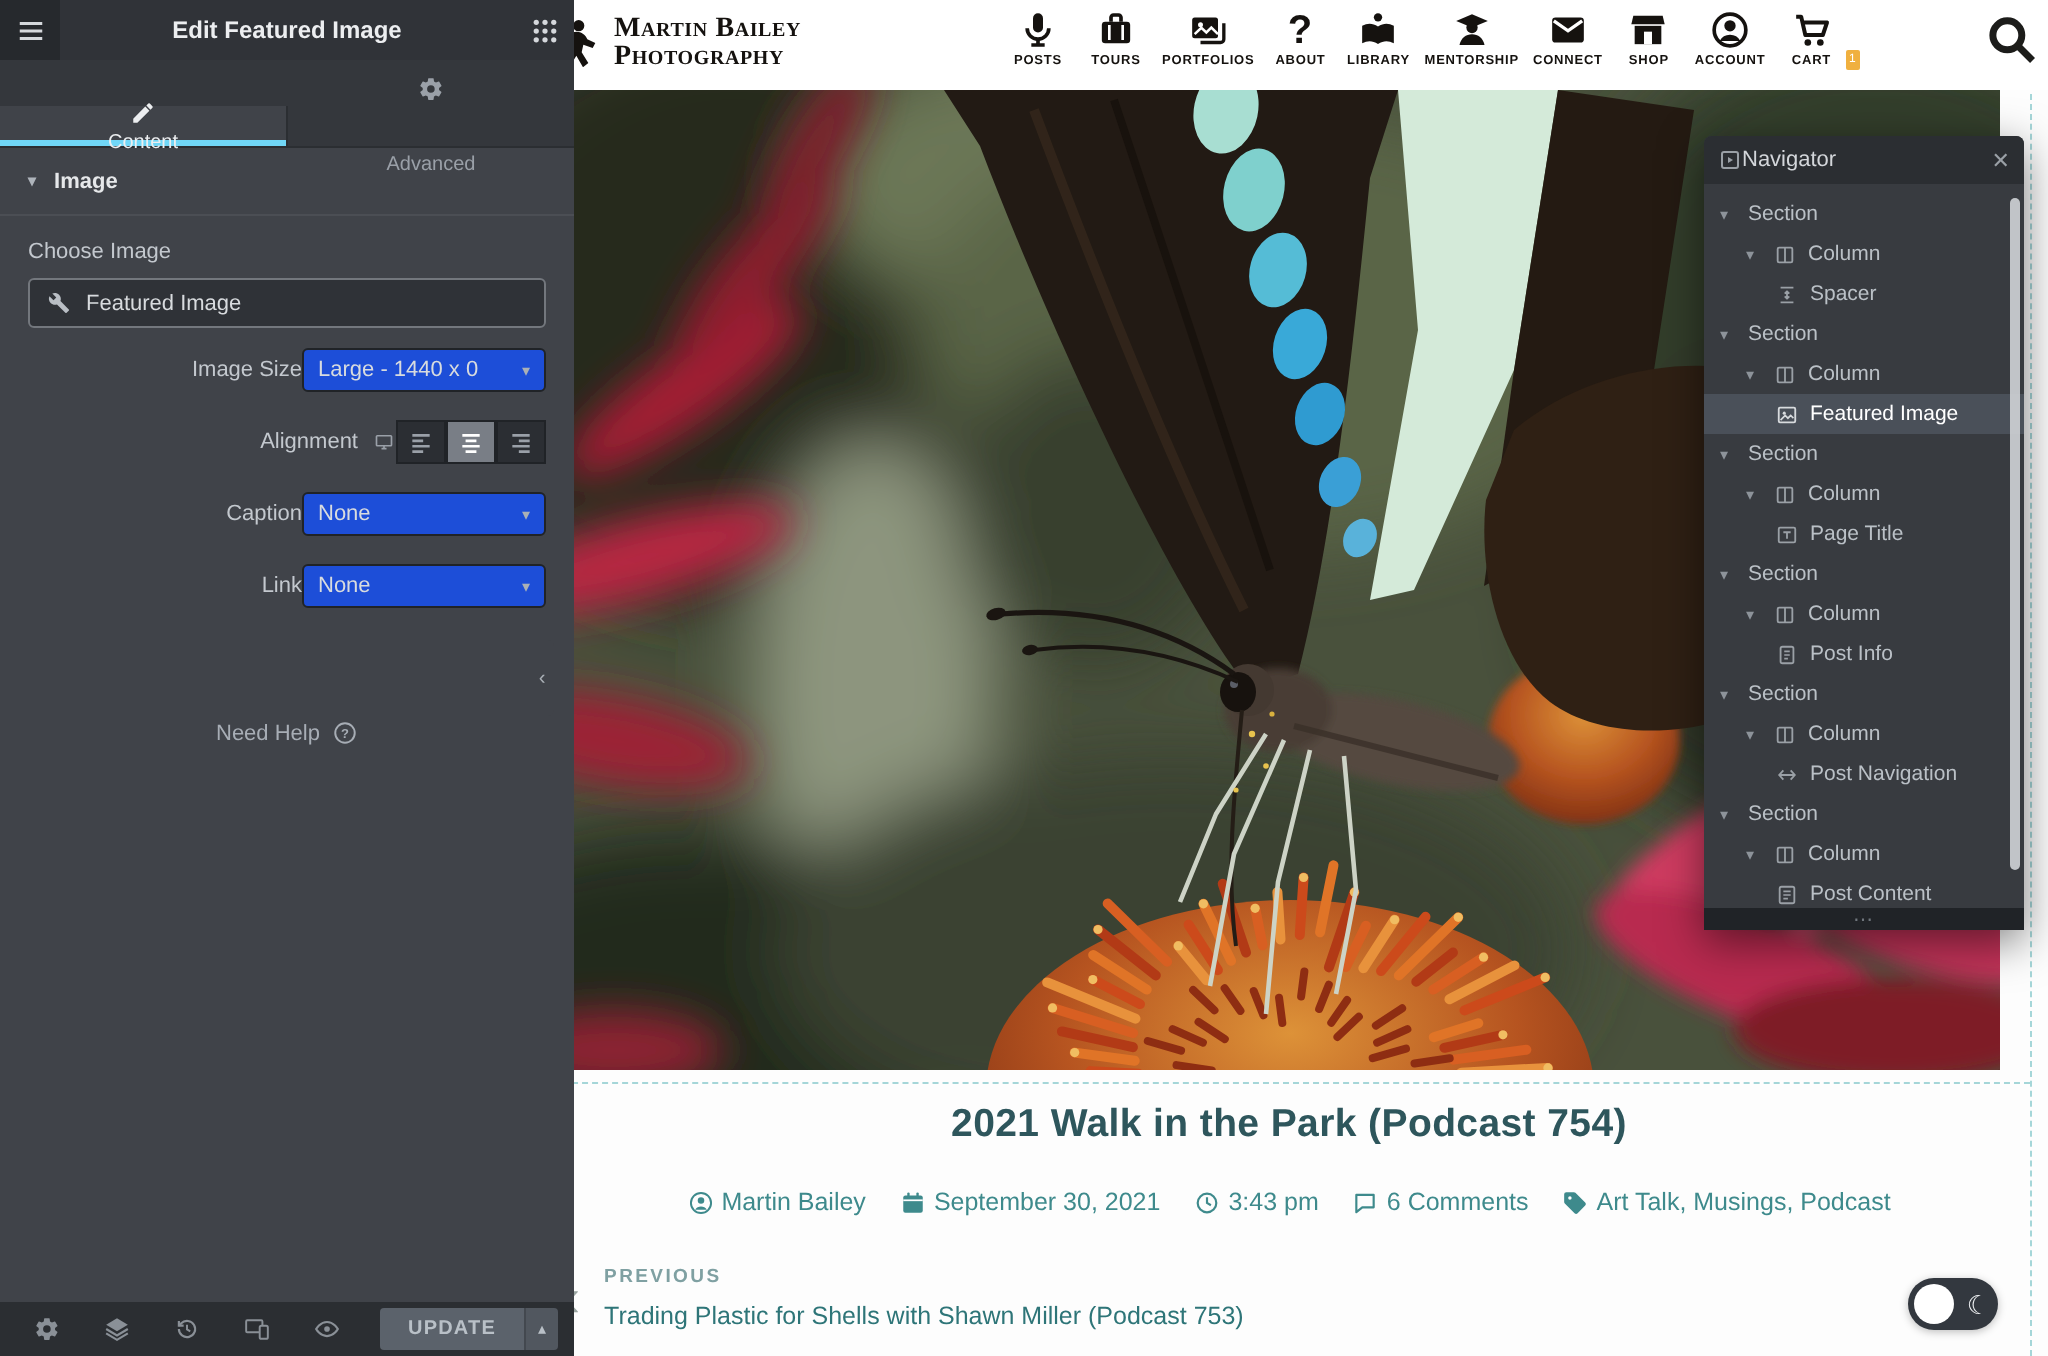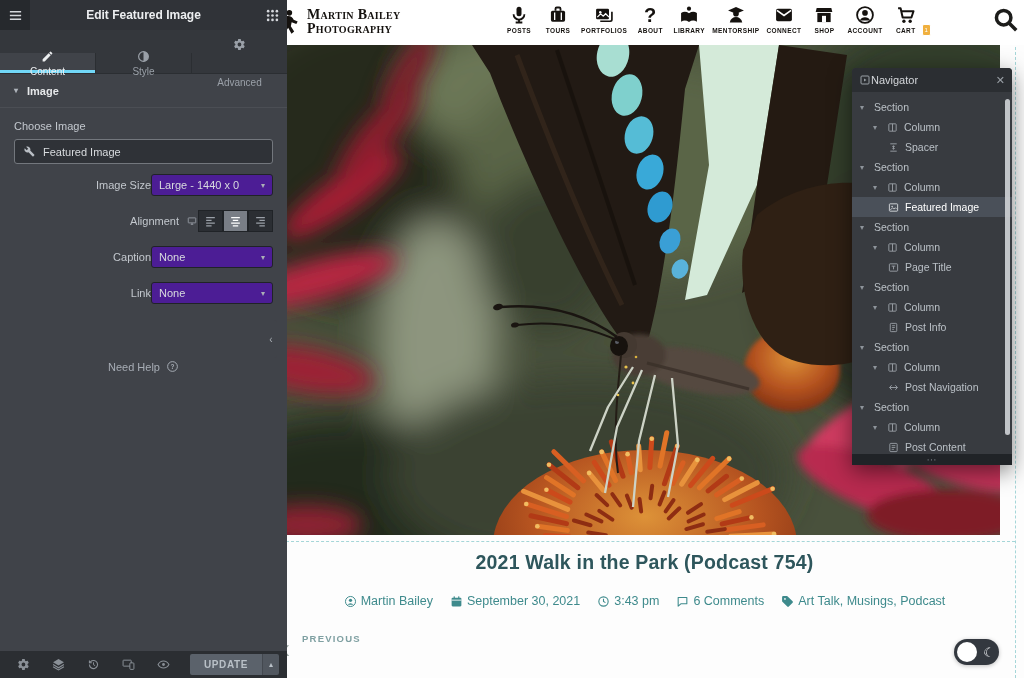--- a/index.html
+++ b/index.html
@@ -26,21 +26,21 @@
   .section-head{display:flex;align-items:center;gap:9px;padding:0 14px;height:34px;
                 border-bottom:1px solid #4b4e54;color:#e6e8ea;font-weight:bold;cursor:pointer;}
   .tiny-caret{font-size:8px;color:#aeb4bb;}
   .ctrl-label{color:#c3c8ce;padding:12px 14px 0;}
   .input-box{margin:7px 14px 0;height:25px;background:#2f3237;border:1px solid #73777d;border-radius:3px;
              display:flex;align-items:center;gap:8px;padding:0 9px;color:#d8dbde;cursor:pointer;}
   .input-box .ic{width:11px;height:11px;color:#b9bec4;}
   .field-row{display:flex;align-items:center;justify-content:flex-end;padding:10px 14px 4px;}
   .field-row .ctrl-label2{color:#c3c8ce;display:flex;align-items:center;gap:7px;}
   .ctrl-label2 .ic{width:12px;height:10px;color:#9aa0a8;}
-  .select{width:122px;height:22px;background:#4c1d95;border:1px solid #202327;border-radius:3px;
+  .select{width:122px;height:22px;background:#1d4ed8;border:1px solid #202327;border-radius:3px;
           display:flex;align-items:center;justify-content:space-between;padding:0 7px;color:#d8dbde;cursor:pointer;}
   .select .sel-caret{font-size:8px;color:#aab0b6;}
   .btn-group{display:flex;}
   .al-btn{width:25px;height:22px;background:#2b2e33;border:1px solid #202327;color:#9aa0a8;
           display:flex;align-items:center;justify-content:center;cursor:pointer;}
   .al-btn .ic{width:13px;height:13px;}
   .al-btn.active{background:#797e86;color:#fff;}
   .need-help{margin-top:52px;display:flex;justify-content:center;align-items:center;gap:6px;color:#a7adb5;cursor:pointer;}
   .need-help .ic{width:13px;height:13px;}
   .p-footer{height:27px;background:#2b2e32;flex:none;display:flex;align-items:center;padding:0 8px 0 10px;gap:0;}
@@ -148,29 +148,20 @@
     </div>
 
     <div class="p-tabs">
         <div class="p-tab active">
           <span class="ic">
             <svg viewBox="0 0 24 24">
               <path fill="currentColor" d="M3 17.2V21h3.8L17.9 9.9l-3.8-3.8L3 17.2zM20.7 7.1a1 1 0 0 0 0-1.4l-2.4-2.4a1 1 0 0 0-1.4 0l-1.8 1.8 3.8 3.8 1.8-1.8z"></path>
             </svg>
           </span>
           <span>Content</span>
-        </div>
-        <div class="p-tab">
-          <span class="ic">
-            <svg viewBox="0 0 24 24">
-              <circle cx="12" cy="12" r="9" fill="none" stroke="currentColor" stroke-width="2.2"></circle>
-              <path d="M12 3a9 9 0 0 1 0 18z" fill="currentColor"></path>
-            </svg>
-          </span>
-          <span>Style</span>
         </div>
         <div class="p-tab">
           <span class="ic">
             <svg viewBox="0 0 24 24">
               <path fill="currentColor" d="M19.4 13c.04-.33.06-.66.06-1s-.02-.67-.06-1l2.1-1.65a.5.5 0 0 0 .12-.64l-2-3.46a.5.5 0 0 0-.6-.22l-2.49 1a7.3 7.3 0 0 0-1.73-1l-.38-2.65A.5.5 0 0 0 13.9 2h-4a.5.5 0 0 0-.5.42l-.38 2.65c-.63.26-1.2.6-1.73 1l-2.49-1a.5.5 0 0 0-.6.22l-2 3.46a.5.5 0 0 0 .12.64L4.4 11c-.04.33-.06.66-.06 1s.02.67.06 1l-2.1 1.65a.5.5 0 0 0-.12.64l2 3.46c.13.22.39.31.6.22l2.49-1c.53.4 1.1.74 1.73 1l.38 2.65c.04.24.25.42.5.42h4c.25 0 .46-.18.5-.42l.38-2.65a7.3 7.3 0 0 0 1.73-1l2.49 1c.21.09.47 0 .6-.22l2-3.46a.5.5 0 0 0-.12-.64L19.4 13zM11.9 15.5a3.5 3.5 0 1 1 0-7 3.5 3.5 0 0 1 0 7z"></path>
             </svg>
           </span>
           <span>Advanced</span>
         </div>
       </div>
@@ -666,20 +657,21 @@
             </svg>
           </span>
           <span>Art Talk, Musings, Podcast</span>
         </div>
       </div>
 
     <div class="post-prev">
       <div class="prev-arrows">«</div>
       <div>
         <div class="prev-label">PREVIOUS</div>
+        <div class="prev-title">Trading Plastic for Shells with Shawn Miller  (Podcast 753)</div>
       </div>
     </div>
 
     <div class="theme-toggle">
       <div class="knob"></div>
       <div class="moon">☾</div>
     </div>
   </div>
 
   <div id="navigator">

